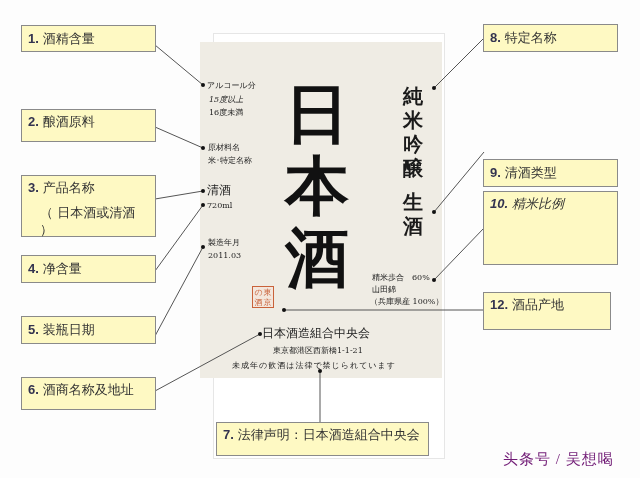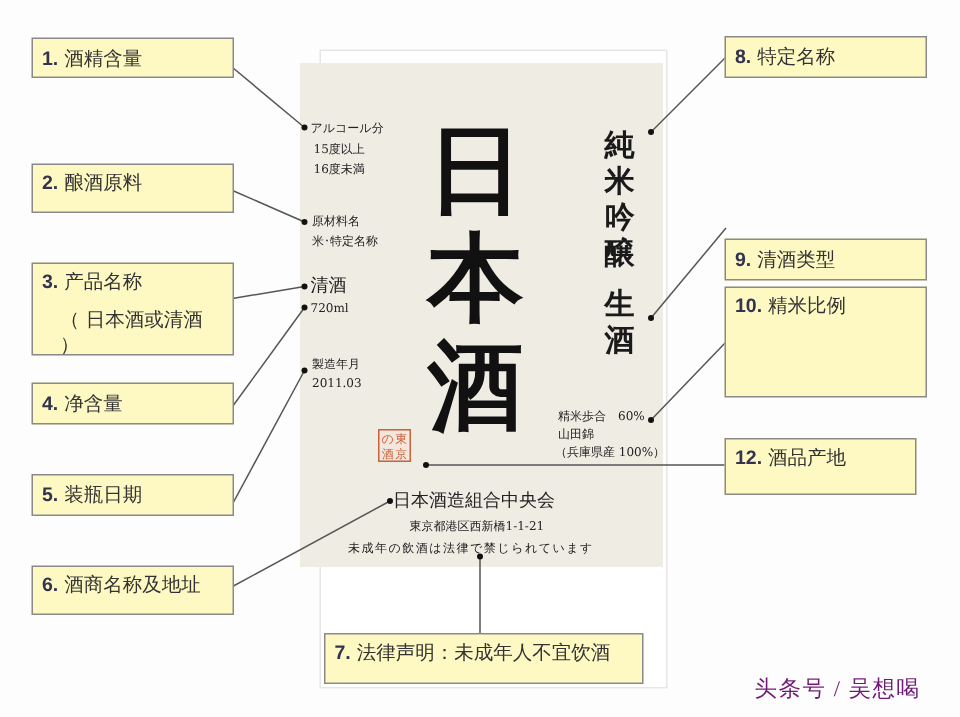--- a/index.html
+++ b/index.html
@@ -9,21 +9,21 @@
     font-family: "DejaVu Sans", "Liberation Sans", sans-serif;
   }
   .callout {
     position: absolute; box-sizing: border-box;
     border: 1px solid #8a8a8a; background: #fef9c3;
     color: #333; font-size: 13px; padding: 5px 6px;
     line-height: 17px;
   }
   .callout .num { font-weight: bold; color: #33334f; font-family: "Liberation Sans", sans-serif; margin-right: 4px; }
   .callout .line2 { display: block; padding-left: 12px; margin-top: 8px; }
-  .callout .row { display: block; }
+  .callout .row { display: block; font-style: italic; }
   .callout .row + .row { margin-top: 6px; }
 
   .label-outer {
     position: absolute; left: 213px; top: 33px; width: 232px; height: 426px;
     background: #ffffff; border: 1px solid #e6e6e6; box-sizing: border-box;
   }
   .label-inner {
     position: absolute; left: 200px; top: 42px; width: 242px; height: 336px;
     background: #efece4;
   }
@@ -81,21 +81,21 @@
     <circle cx="260" cy="334" r="2"></circle>
     <circle cx="320" cy="371" r="2"></circle>
     <circle cx="434" cy="88" r="2"></circle>
     <circle cx="434" cy="212" r="2"></circle>
     <circle cx="434" cy="280" r="2"></circle>
     <circle cx="284" cy="310" r="2"></circle>
   </g>
 </svg>
 
 <div class="small serif" style="left:207px;top:80px;">アルコール分</div>
-<div class="small serif" style="left:209px;top:94px;">15度以上</div>
+<div class="small serif" style="left:209px;top:94px;font-style:italic;">15度以上</div>
 <div class="small serif" style="left:209px;top:107px;">16度未満</div>
 <div class="small serif" style="left:208px;top:142px;">原材料名</div>
 <div class="small serif" style="left:208px;top:155px;">米･特定名称</div>
 <div class="med serif" style="left:207px;top:184px;font-size:12px;">清酒</div>
 <div class="small serif" style="left:207px;top:200px;">720ml</div>
 <div class="small serif" style="left:208px;top:237px;">製造年月</div>
 <div class="small serif" style="left:208px;top:250px;">2011.03</div>
 
 <div class="calligraphy">
   <div>日</div>
@@ -143,21 +143,21 @@
   <span class="num">4.</span><span>净含量</span>
 </div>
 <div class="callout" style="left:21px;top:316px;width:135px;height:28px;padding-top:4px;">
   <span class="num">5.</span><span>装瓶日期</span>
 </div>
 <div class="callout" style="left:21px;top:377px;width:135px;height:33px;padding-top:3px;">
   <span class="num">6.</span><span>酒商名称及地址</span>
 </div>
 
 <div class="callout" style="left:216px;top:422px;width:213px;height:34px;padding-top:3px;">
-  <span class="num">7.</span><span>法律声明：未成年人不宜饮酒</span>
+  <span class="num">7.</span><span>法律声明：日本酒造組合中央会</span>
 </div>
 
 <div class="callout" style="left:483px;top:24px;width:135px;height:28px;padding-top:4px;">
   <span class="num">8.</span><span>特定名称</span>
 </div>
 <div class="callout" style="left:483px;top:137px;width:135px;height:28px;padding-top:4px;margin-top:22px;">
   <span class="num">9.</span><span>清酒类型</span>
 </div>
 <div class="callout" style="left:483px;top:191px;width:135px;height:74px;padding-top:3px;">
   <span class="row"><span class="num">10.</span><span>精米比例</span></span>

